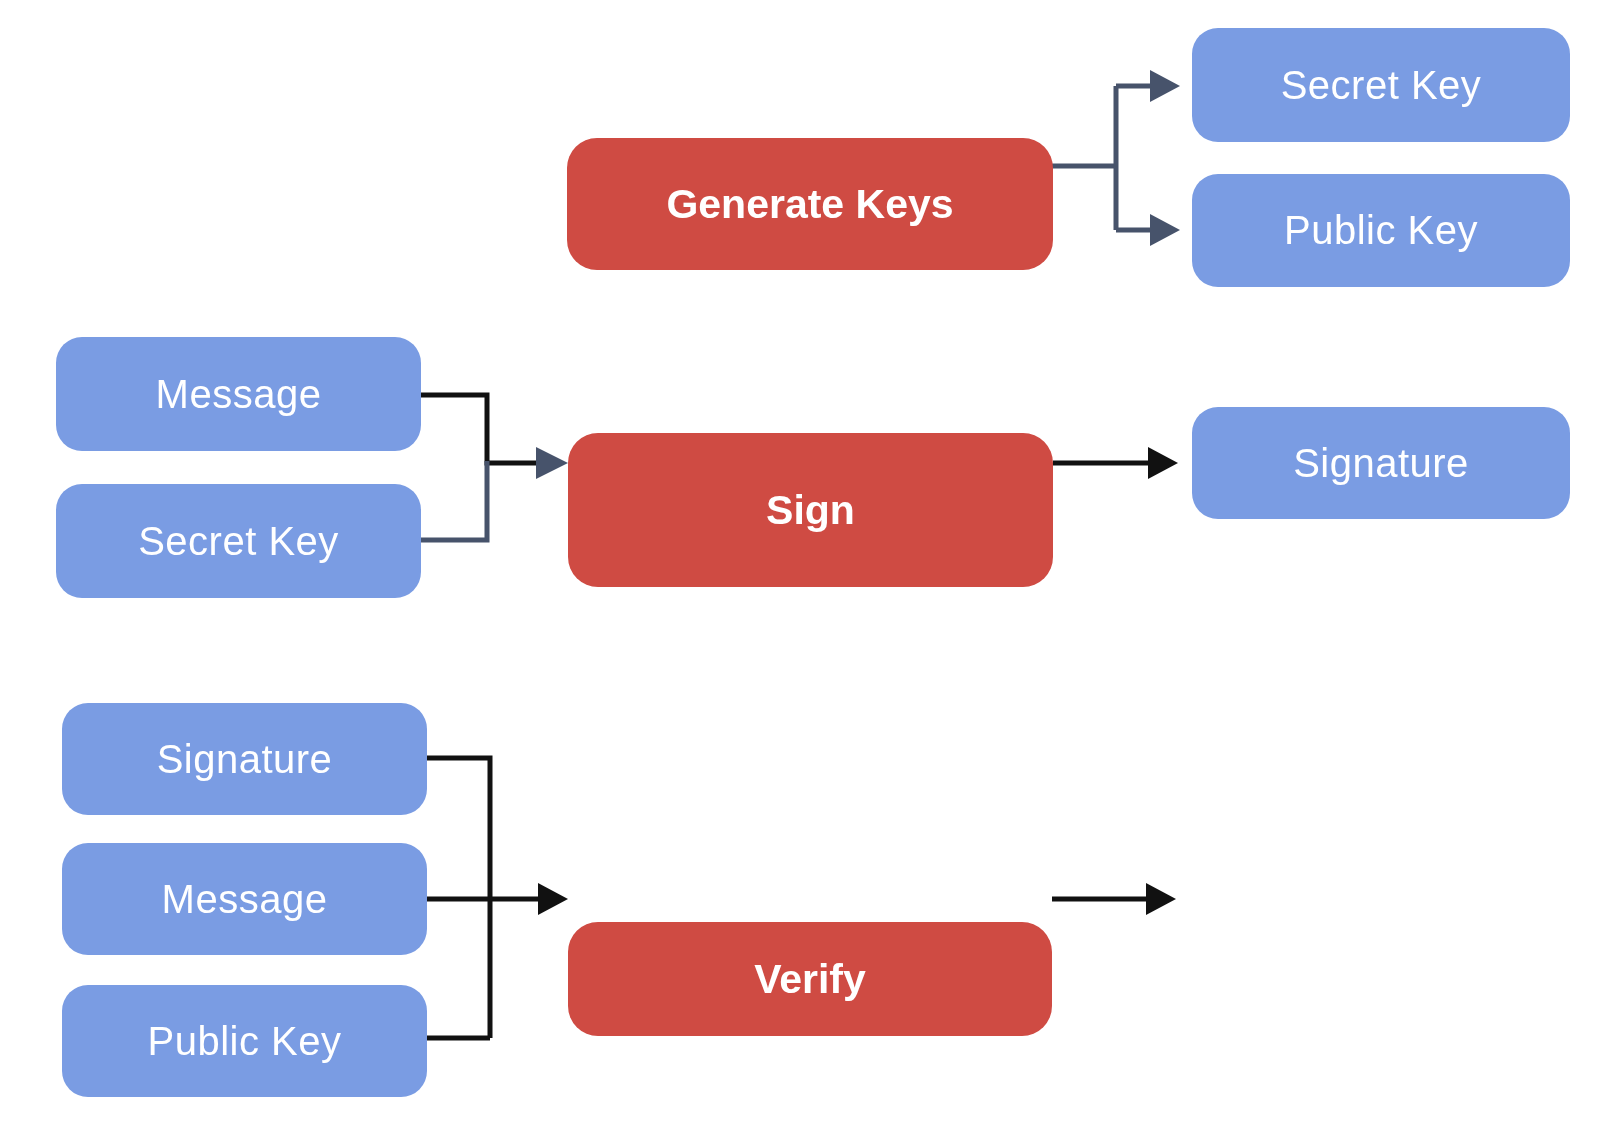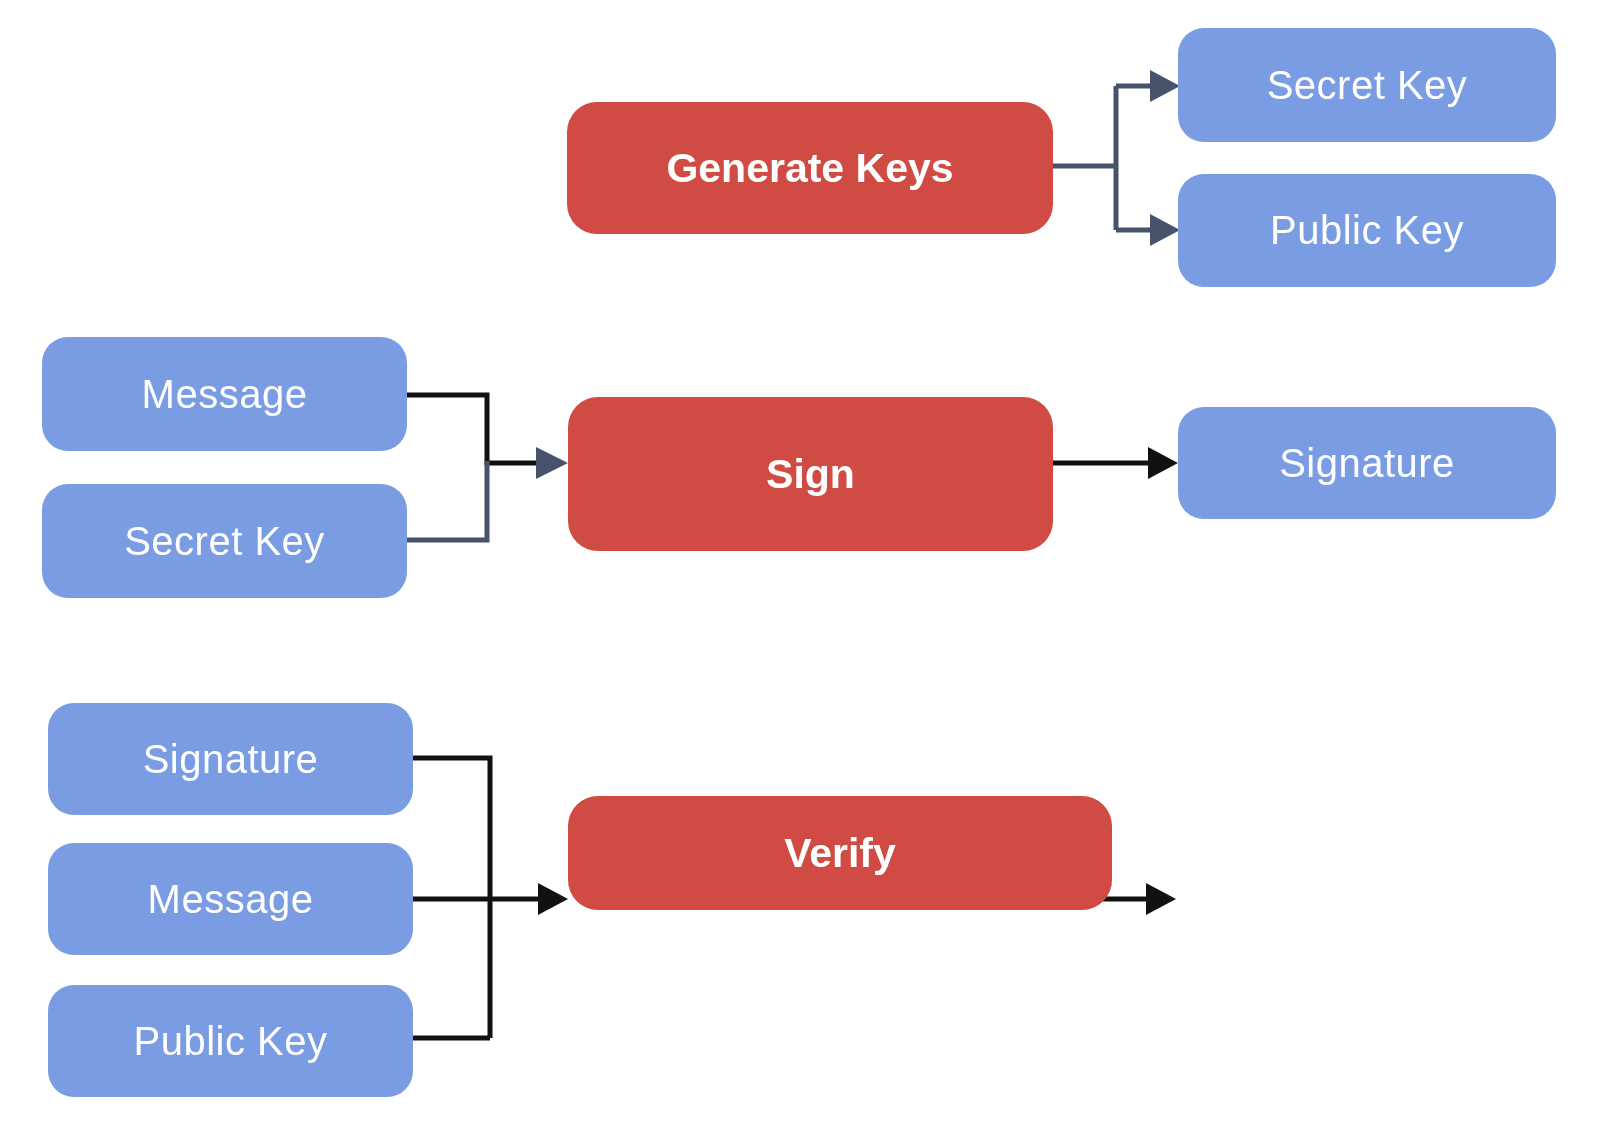--- a/index.html
+++ b/index.html
@@ -43,40 +43,42 @@
     color: var(--node-text, #ffffff);
     text-align: center;
     white-space: nowrap;
     box-sizing: border-box;
   }
   .node--process {
     background: var(--process-fill, #CF4B43);
     border-radius: 30px;
     font-size: 41px;
     font-weight: 700;
+    margin-top: 36px;
   }
   .node--data {
     background: var(--data-fill, #7A9CE3);
     border-radius: 26px;
     font-size: 40px;
     font-weight: 400;
     letter-spacing: 0.5px;
+    margin-left: 14px;
   }
   
   .n-generate-keys        { left: 567px;  top: 102px; width: 486px; height: 132px; }
   .n-secret-key-out       { left: 1178px; top: 28px;  width: 378px; height: 114px; }
   .n-public-key-out       { left: 1178px; top: 174px; width: 378px; height: 113px; }
   .n-message-sign-in      { left: 42px;   top: 337px; width: 365px; height: 114px; }
   .n-secret-key-sign-in   { left: 42px;   top: 484px; width: 365px; height: 114px; }
   .n-sign                 { left: 568px;  top: 397px; width: 485px; height: 154px; }
   .n-signature-out        { left: 1178px; top: 407px; width: 378px; height: 112px; }
   .n-signature-verify-in  { left: 48px;   top: 703px; width: 365px; height: 112px; }
   .n-message-verify-in    { left: 48px;   top: 843px; width: 365px; height: 112px; }
   .n-public-key-verify-in { left: 48px;   top: 985px; width: 365px; height: 112px; }
-  .n-verify               { left: 568px;  top: 796px; width: 544px; height: 114px; }
+  .n-verify               { left: 568px;  top: 886px; width: 484px; height: 114px; }
   .n-true-false-out       { left: 1178px; top: 842px; width: 378px; height: 114px; }
 </style>
 </head>
 <body>
 
 <div class="stage">
 
   <svg class="connector-layer" viewBox="0 0 1618 1132" xmlns="http://www.w3.org/2000/svg">
 
     <path class="edge-dark" d="M1052 166 H1116 M1116 86 V230 M1116 86 H1152 M1116 230 H1152"></path>

